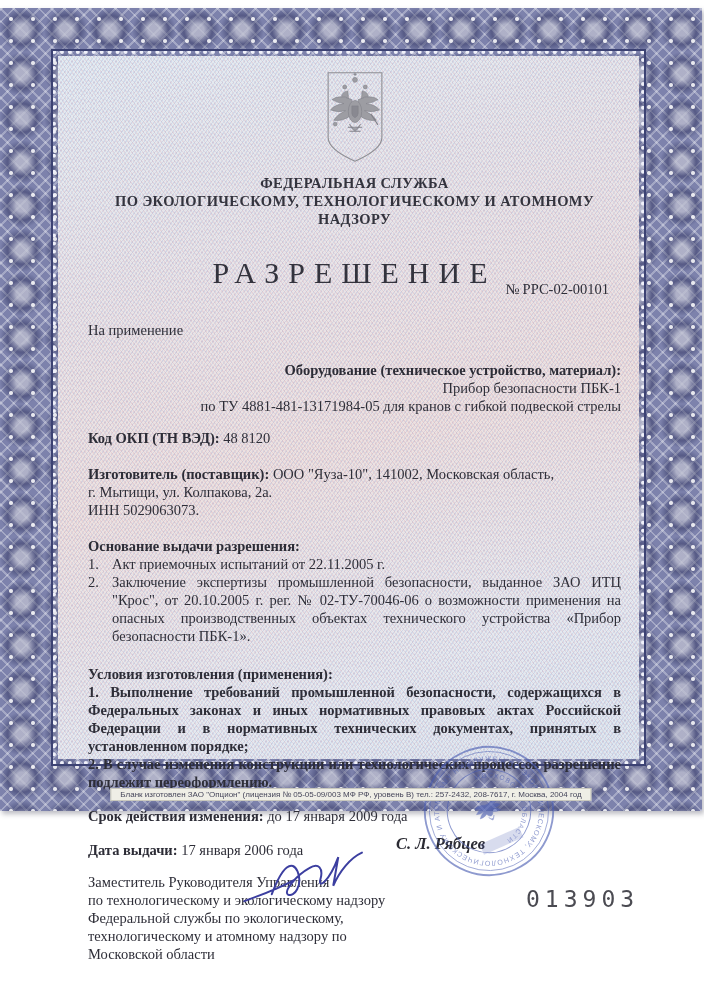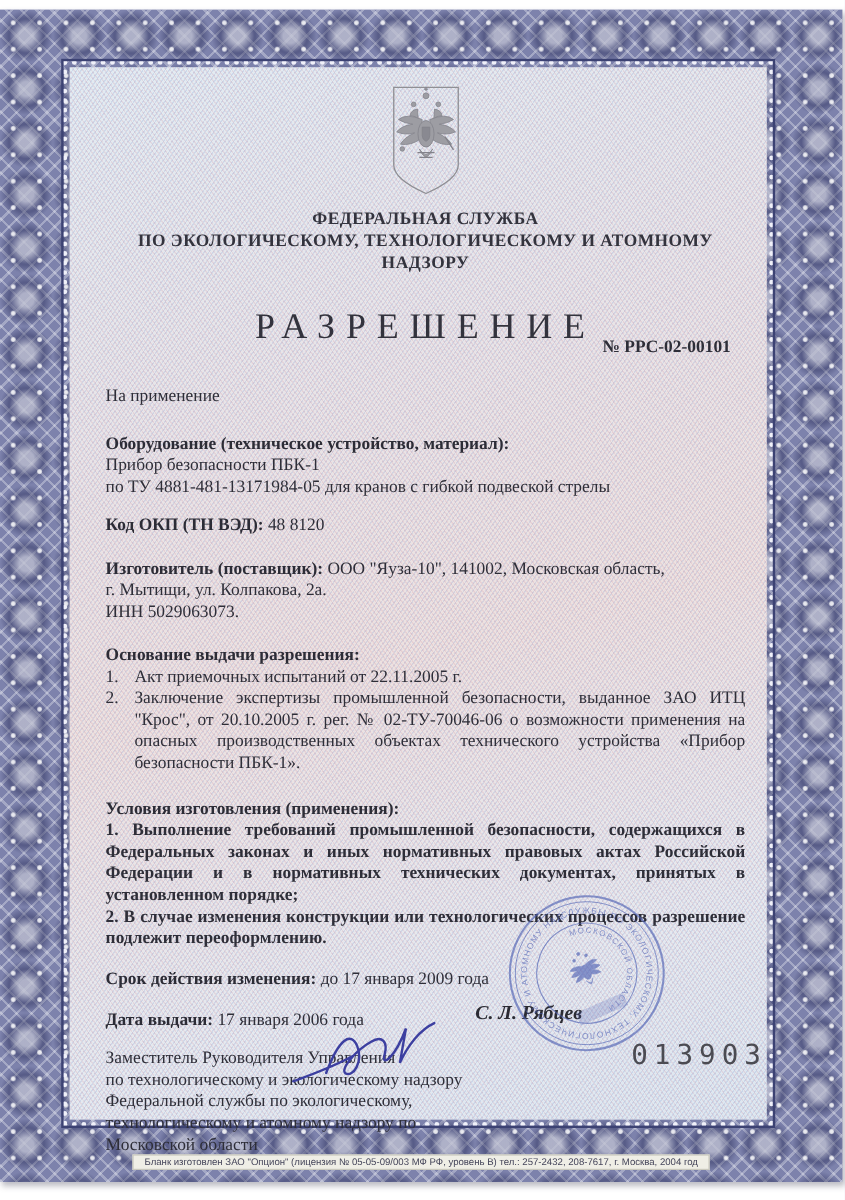--- a/index.html
+++ b/index.html
@@ -1,21 +1,21 @@
 <!DOCTYPE html>
 <html><head>
 <meta charset="utf-8">
 <style>
   html,body{margin:0;padding:0;background:#ffffff;width:704px;height:1000px;overflow:hidden;}
   *{box-sizing:border-box;}
   body{font-family:"Liberation Serif", serif;color:#2e2e38;}
 
   
   .certificate{
-    position:absolute; left:0; top:8px; width:702px; height:977px;
+    position:absolute; left:0; top:8px; width:702px; height:803px;
     background-color:#7d82ac;
     background-image:
       radial-gradient(circle, rgba(255,255,255,.85) 1.5px, rgba(255,255,255,0) 2.5px),
       radial-gradient(circle, rgba(245,246,252,.55) 6px, rgba(245,246,252,0) 14px),
       radial-gradient(circle, rgba(43,47,92,.45) 15px, rgba(43,47,92,0) 22px),
       repeating-linear-gradient(45deg, rgba(255,255,255,.30) 0 2px, transparent 2px 9px),
       repeating-linear-gradient(-45deg, rgba(255,255,255,.30) 0 2px, transparent 2px 9px);
     background-size:22px 22px, 44px 44px, 44px 44px, auto, auto;
     box-shadow:2px 3px 5px rgba(60,60,80,.35);
   }
@@ -38,41 +38,41 @@
   }
 
   .emblem{width:80px;height:98px;margin:12px auto 0 auto;display:block;}
 
   .agency{ text-align:center; font-weight:bold; font-size:14.5px; line-height:1.25;
            letter-spacing:.4px; margin-top:8px; color:#33333d;}
 
   .title-row{ position:relative; margin-top:28px; height:40px;}
   .doc-title{ text-align:center; font-weight:normal; font-size:30px; letter-spacing:9px;
               color:#33333d; margin:0;}
-  .doc-number{ position:absolute; right:12px; bottom:-2px; font-weight:bold; font-size:14.5px;}
+  .doc-number{ position:absolute; right:12px; bottom:-2px; font-weight:normal; font-size:14.5px;}
 
   .subtitle{ margin-top:26px; font-weight:normal; font-size:14.5px;}
 
   .block{ font-size:14.5px; line-height:18px;}
   .block b{color:#2c2c36;}
   .mt14{margin-top:14px;} .mt16{margin-top:16px;} .mt18{margin-top:18px;}
-  .mt20{margin-top:20px;} .mt22{margin-top:22px;}
+  .mt20{margin-top:20px;} .mt22{margin-top:22px;text-align:right;}
 
   .just{text-align:justify;font-weight:bold;}
 
   .num-item{display:flex; }
   .num-item .num{width:24px; flex:0 0 24px;}
   .num-item .txt{flex:1; text-align:justify;}
 
   .signatory{ margin-top:14px; width:352px; font-size:14.5px; line-height:18px;}
 
   .sig-name{ position:absolute; left:338px; top:778px; font-weight:bold; font-style:italic;
              font-size:16.5px; color:#2b2b33;}
 
-  .serial{ position:absolute; left:468px; top:811px;
+  .serial{ position:absolute; left:468px; top:830px;
            font-family:"DejaVu Sans Mono", monospace; font-size:23px; letter-spacing:5px;
            color:#4b4b52;}
 
   .signature-svg{ position:absolute; left:178px; top:788px; transform:rotate(-6deg);}
 
   .seal{ position:absolute; left:364px; top:688px; width:134px; height:134px;
          opacity:.62; transform:rotate(-24deg);}
 
   .fineprint{
     position:absolute; left:50%; bottom:10px; transform:translateX(-50%);

